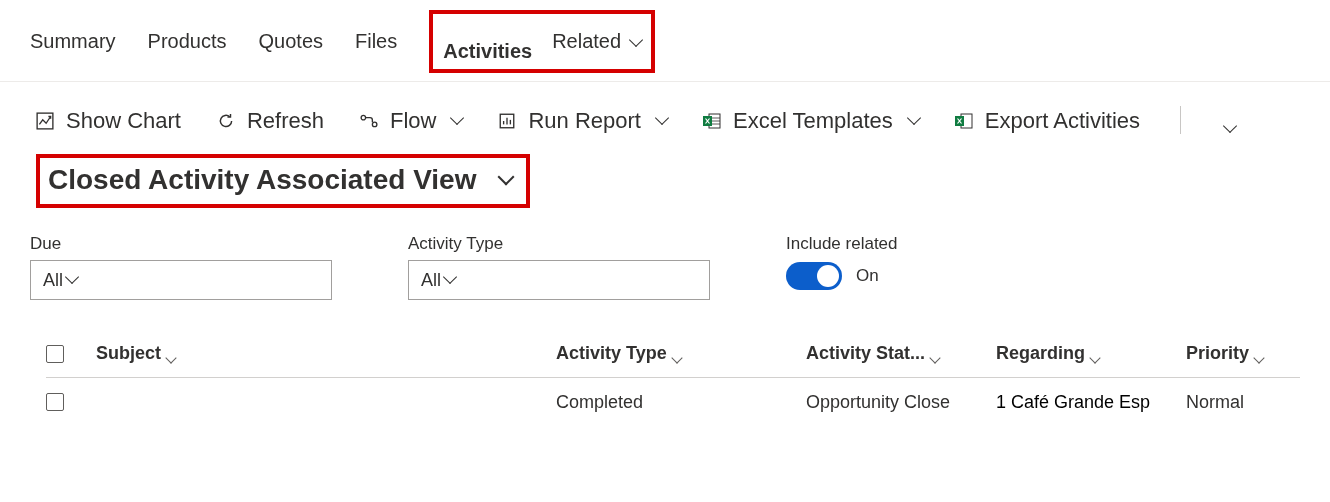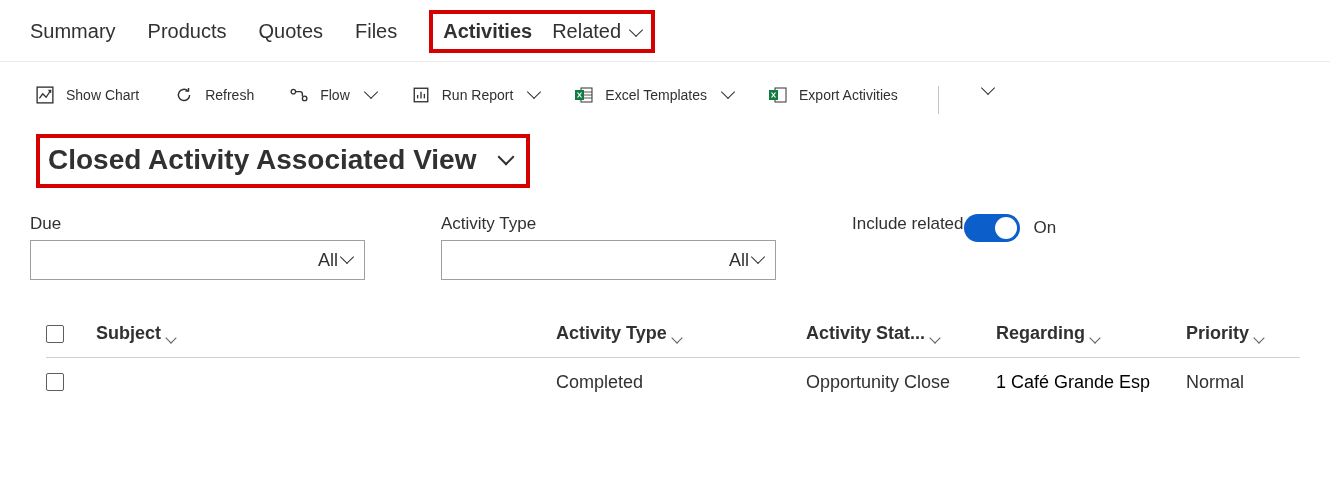--- a/index.html
+++ b/index.html
@@ -11,38 +11,38 @@
   }
   .tabs {
     display: flex;
     align-items: center;
     padding: 10px 30px 8px;
     border-bottom: 1px solid #edebe9;
     gap: 32px;
     font-size: 20px;
   }
   .tab { cursor: pointer; color: #323130; position: relative; }
-  .tab.active { font-weight: 600; }
+  .tab.active { font-weight: 600; margin-top: 20px; }
   .tab-group { display: flex; gap: 20px; align-items: center; padding: 6px 10px; }
   .highlight-red { border: 4px solid #d50000; }
   .chev-down {
     display: inline-block;
     width: 10px; height: 10px;
     border-right: 1.6px solid #323130;
     border-bottom: 1.6px solid #323130;
     transform: rotate(45deg);
     margin-left: 4px;
     position: relative; top: -3px;
   }
   .cmdbar {
     display: flex;
-    align-items: flex-start;
+    align-items: flex-end;
     padding: 24px 36px 10px;
     gap: 36px;
-    font-size: 14px;
+    font-size: 22px;
   }
   .cmd { display: flex; align-items: center; gap: 12px; cursor: pointer; }
   .icon { width: 18px; height: 18px; display: inline-flex; }
   .divider { width: 1px; height: 28px; background: #c8c6c4; margin: 0 4px; }
   .view-row { padding: 10px 36px 6px; }
   .view-box {
     display: inline-flex;
     align-items: center;
     gap: 20px;
     border: 4px solid #d50000;
@@ -52,31 +52,31 @@
   .view-title { font-size: 28px; font-weight: 600; }
   .filters {
     display: flex;
     padding: 20px 30px 10px;
     gap: 76px;
     align-items: flex-start;
     font-size: 17px;
   }
   .field { display: flex; flex-direction: column; gap: 6px; }
   .select {
-    width: 335px;
+    width: 302px;
     height: 40px;
     border: 1px solid #a19f9d;
     display: flex;
     align-items: center;
-    justify-content: flex-end;
+    justify-content: flex-start;
     padding: 0 12px;
     font-size: 18px;
     cursor: pointer;
   }
-  .toggle-wrap { display: flex; }
+  .toggle-wrap { display: flex; flex-direction: column; gap: 8px; }
   .toggle-row { display: flex; align-items: center; gap: 14px; }
   .toggle {
     width: 56px; height: 28px; border-radius: 14px;
     background: #0c5ecb; position: relative; cursor: pointer;
   }
   .toggle::after {
     content: ""; position: absolute; right: 3px; top: 3px;
     width: 22px; height: 22px; border-radius: 50%; background: #fff;
   }
   .table { padding: 20px 30px 0 46px; }

